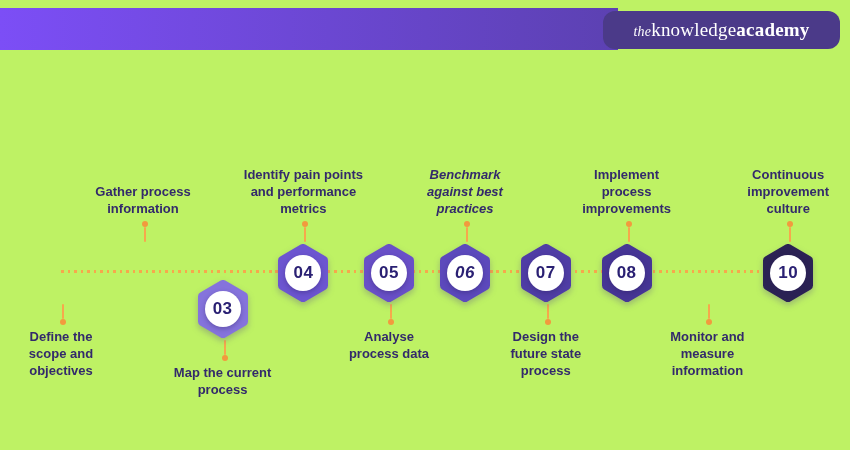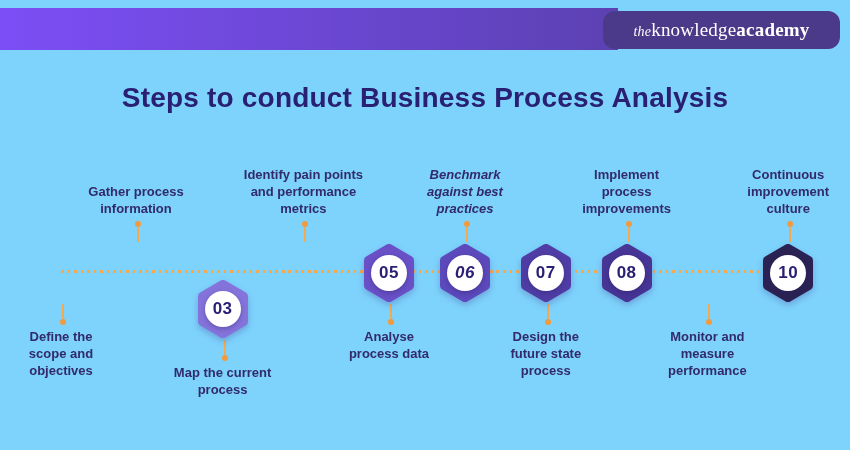--- a/index.html
+++ b/index.html
@@ -1,20 +1,20 @@
 <!DOCTYPE html>
 <html><head>
 <meta charset="utf-8">
 <style>
   * { margin: 0; padding: 0; box-sizing: border-box; }
   html,body { background:#ffffff; }
   .canvas {
     position: relative;
     width: 850px; height: 450px;
-    background: #7dd3fc;
+    background: #bef264;
     overflow: hidden;
     font-family: "Liberation Sans", sans-serif;
   }
 
   
   .topbar {
     position: absolute;
     left: 0; top: 8px;
     width: 618px; height: 42px;
     background: linear-gradient(90deg, var(--bar-start), var(--bar-end));
@@ -126,36 +126,35 @@
 <div class="canvas" style="--bar-start: #7C4EF6; --bar-end: #5C41B2; --logo-bg: #4B3A89; --title-color: #2A2073; --label-color: #332A6B; --number-color: #2A2073; --accent: #F6A84C; --arrow-dot: #F29A3E;">
 
   <div class="topbar"></div>
 
   <div class="logo-box">
     <div class="logo-text">
       <span class="the">the</span><span class="knowledge">knowledge</span><span class="academy">academy</span>
     </div>
   </div>
 
-  <div class="title">Steps to conduct Business Process Analysis</div>
 
   <div class="connector"></div>
 
   <div id="steps-root">
       <div class="step" style="left: -19px;">
 
     <div class="arrow below">
       <span class="line"></span>
       <span class="dot"></span>
     </div>
     <div class="label below">Define the
 scope and
 objectives</div>
   </div>
-      <div class="step" style="left: 56px; text-decoration: underline;">
+      <div class="step" style="left: 63px; text-decoration: underline;">
     <div class="label above">Gather process
 information</div>
     <div class="arrow above">
       <span class="dot"></span>
       <span class="line"></span>
     </div>
 
   </div>
       <div class="step" style="left: 142.6px; margin-top: 36px;">
 
@@ -175,20 +174,28 @@
 process</div>
   </div>
       <div class="step" style="left: 223.4px;">
     <div class="label above">Identify pain points
 and performance
 metrics</div>
     <div class="arrow above">
       <span class="dot"></span>
       <span class="line"></span>
     </div>
+    <div class="hexwrap">
+      <svg viewBox="0 0 52 58" width="52" height="58">
+        <polygon points="26,4.5 46.5,16.5 46.5,41.5 26,53.5 5.5,41.5 5.5,16.5" stroke-width="9" stroke-linejoin="round" fill="#6C55D0" stroke="#6C55D0"></polygon>
+      </svg>
+      <div class="numcircle">
+        <span class="num">04</span>
+      </div>
+    </div>
 
   </div>
       <div class="step" style="left: 309px;">
 
     <div class="hexwrap">
       <svg viewBox="0 0 52 58" width="52" height="58">
         <polygon points="26,4.5 46.5,16.5 46.5,41.5 26,53.5 5.5,41.5 5.5,16.5" stroke-width="9" stroke-linejoin="round" fill="#6950C7" stroke="#6950C7"></polygon>
       </svg>
       <div class="numcircle">
         <span class="num">05</span>
@@ -256,21 +263,21 @@
 
   </div>
       <div class="step" style="left: 627.4px;">
 
     <div class="arrow below">
       <span class="line"></span>
       <span class="dot"></span>
     </div>
     <div class="label below">Monitor and
 measure
-performance</div>
+information</div>
   </div>
       <div class="step" style="left: 708.2px;">
     <div class="label above">Continuous
 improvement
 culture</div>
     <div class="arrow above">
       <span class="dot"></span>
       <span class="line"></span>
     </div>
     <div class="hexwrap">

